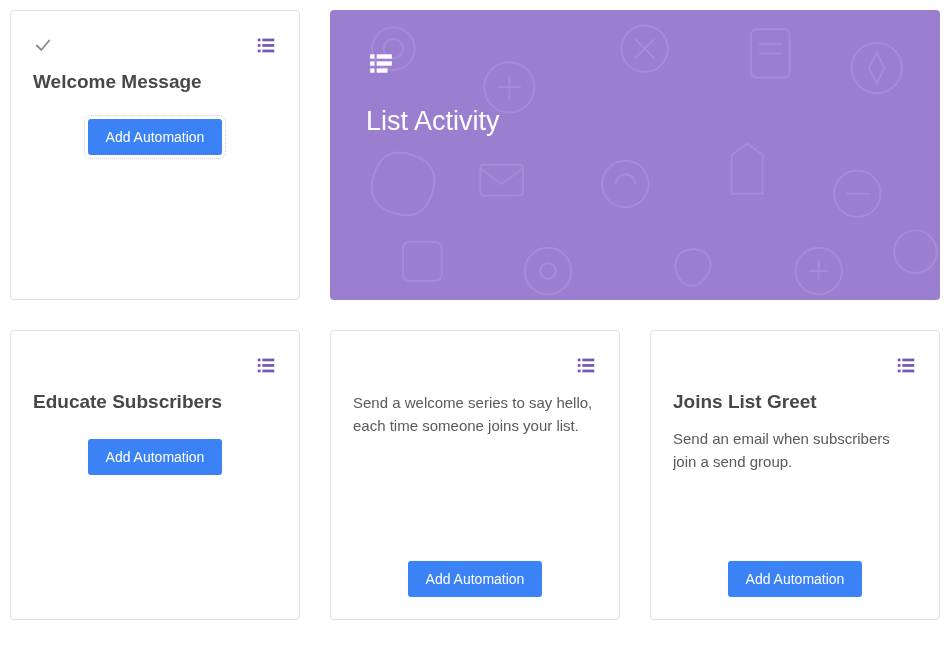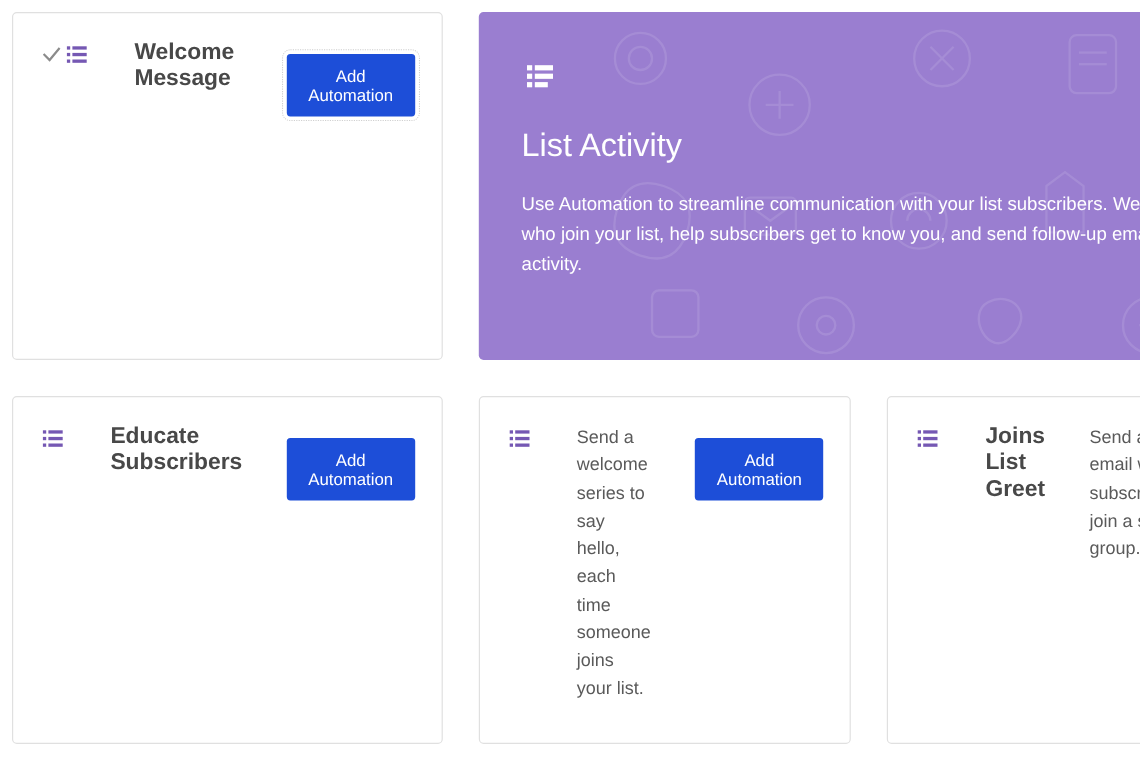--- a/index.html
+++ b/index.html
@@ -13,24 +13,23 @@
     .grid {
       display: grid;
       grid-template-columns: repeat(3, 1fr);
       gap: 30px;
     }
     .card {
       border: 1px solid #e0e0e0;
       border-radius: 4px;
       padding: 22px;
       display: flex;
-      flex-direction: row;
+      flex-direction: column;
       min-height: 290px;
       background: #fff;
-      gap: 37px;
     }
     .card-icons {
       display: flex;
       justify-content: space-between;
       align-items: center;
       height: 24px;
       margin-bottom: 14px;
     }
     .card-icons .right { margin-left: auto; }
     .card-title {
@@ -40,21 +39,21 @@
       margin-bottom: 14px;
     }
     .card-desc {
       font-size: 15px;
       color: #5a5a5a;
       line-height: 1.55;
       flex: 1;
     }
     .card-footer { text-align: center; margin-top: 12px; }
     .btn {
-      background: #1d4ed8;
+      background: #3b82f6;
       color: #fff;
       border: none;
       padding: 10px 18px;
       font-size: 14px;
       border-radius: 3px;
       cursor: pointer;
       font-weight: 500;
     }
     .btn.focused {
       outline: 1px dotted #d0d0d0;
@@ -156,21 +155,20 @@
         <svg width="30" height="26" viewBox="0 0 24 24" fill="#ffffff">
             <rect x="2" y="4" width="4" height="4"></rect>
             <rect x="8" y="4" width="14" height="4"></rect>
             <rect x="2" y="10.5" width="4" height="4"></rect>
             <rect x="8" y="10.5" width="14" height="4"></rect>
             <rect x="2" y="17" width="4" height="4"></rect>
             <rect x="8" y="17" width="10" height="4"></rect>
           </svg>
       </div>
       <div class="feature-title">List Activity</div>
-      <div class="feature-desc">Use Automation to streamline communication with your list subscribers. Welcome new subscribers who join your list, help subscribers get to know you, and send follow-up emails based on their activity.</div>
     </div>
   </div>
 
   <div class="card">
     <div class="card-icons">
       <span class="right">
         <svg width="22" height="22" viewBox="0 0 24 24" fill="#7558b3">
             <rect x="3" y="5" width="3" height="3"></rect>
             <rect x="8" y="5" width="13" height="3"></rect>
             <rect x="3" y="11" width="3" height="3"></rect>

